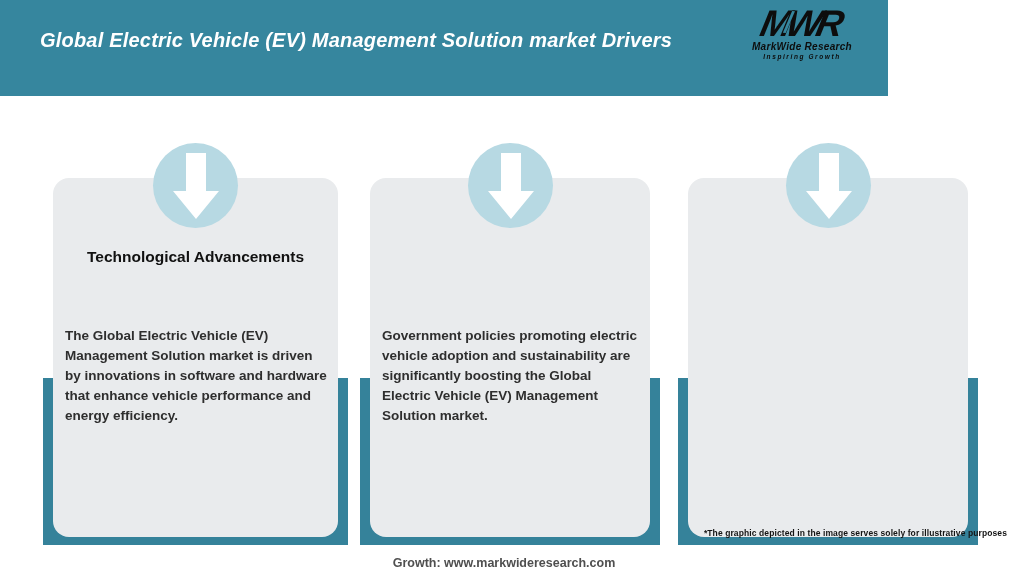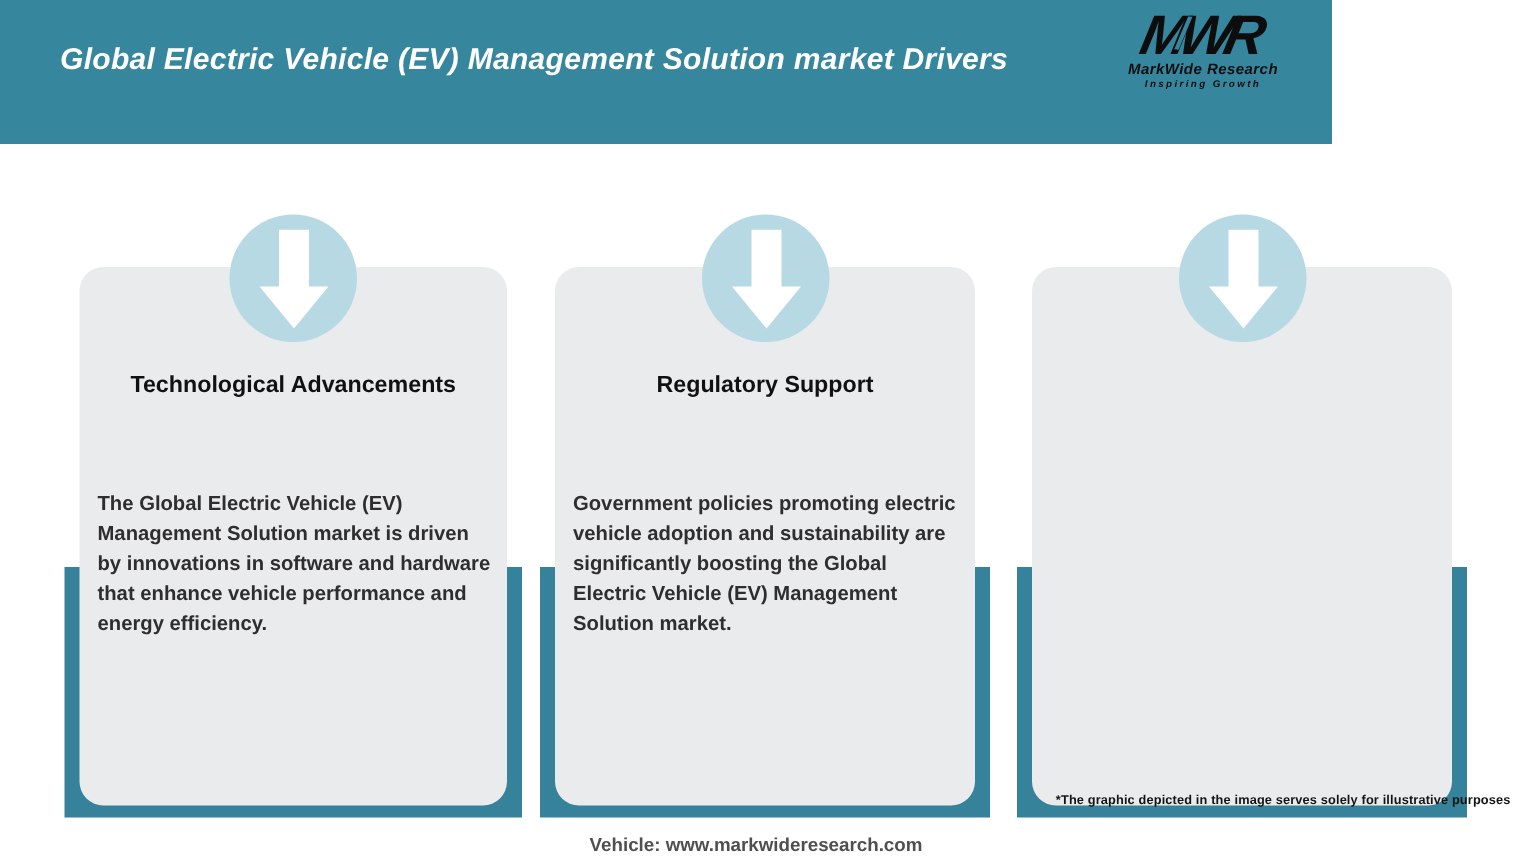--- a/index.html
+++ b/index.html
@@ -104,21 +104,20 @@
 <div class="band b0"></div>
 <div class="band b1"></div>
 <div class="band b2"></div>
 
 <div class="card c0">
   <div class="card-title"><span>Technological Advancements</span></div>
   <div class="card-body">The Global Electric Vehicle (EV) Management Solution market is driven by innovations in software and hardware that enhance vehicle performance and energy efficiency.</div>
 </div>
 
 <div class="card c1">
-  <div class="card-title"><span>Regulatory Support</span></div>
   <div class="card-body">Government policies promoting electric vehicle adoption and sustainability are significantly boosting the Global Electric Vehicle (EV) Management Solution market.</div>
 </div>
 
 <div class="card c2">
 </div>
 
 <div class="circle i0">
   <svg width="50" height="68" viewBox="0 0 50 68">
       <path d="M15 0 L35 0 L35 38 L48 38 L25 66 L2 38 L15 38 Z" fill="#ffffff"></path>
     </svg>
@@ -127,14 +126,14 @@
   <svg width="50" height="68" viewBox="0 0 50 68">
       <path d="M15 0 L35 0 L35 38 L48 38 L25 66 L2 38 L15 38 Z" fill="#ffffff"></path>
     </svg>
 </div>
 <div class="circle i2">
   <svg width="50" height="68" viewBox="0 0 50 68">
       <path d="M15 0 L35 0 L35 38 L48 38 L25 66 L2 38 L15 38 Z" fill="#ffffff"></path>
     </svg>
 </div>
 
-<div class="source-line">Vehicle: www.markwideresearch.com</div>
+<div class="source-line">Growth: www.markwideresearch.com</div>
 <div class="disclaimer">*The graphic depicted in the image serves solely for illustrative purposes</div>
 
 </body></html>

